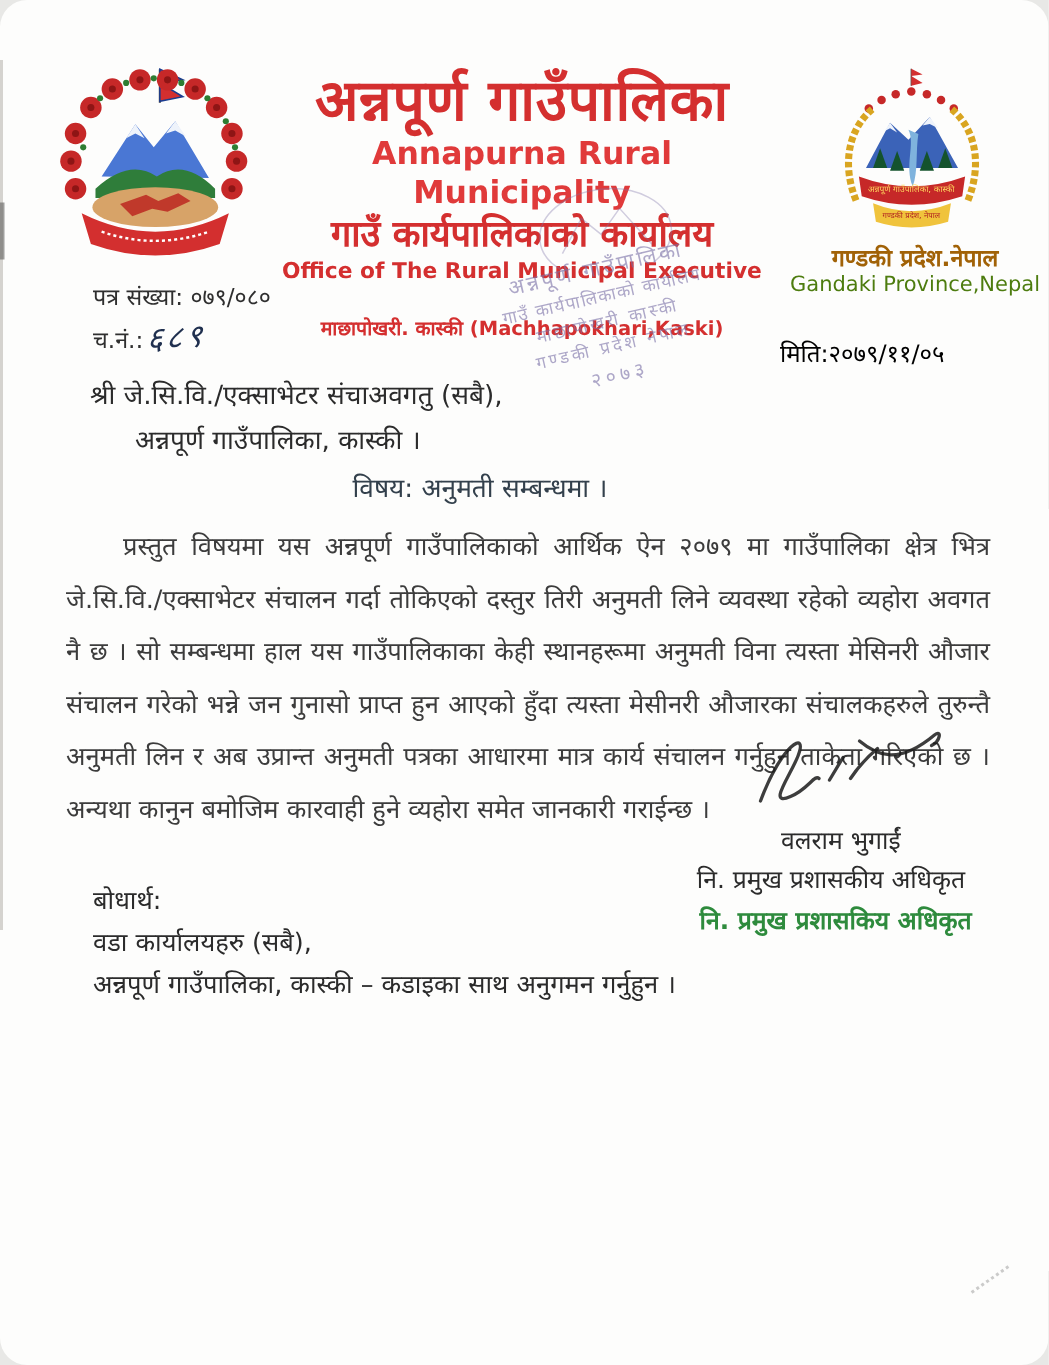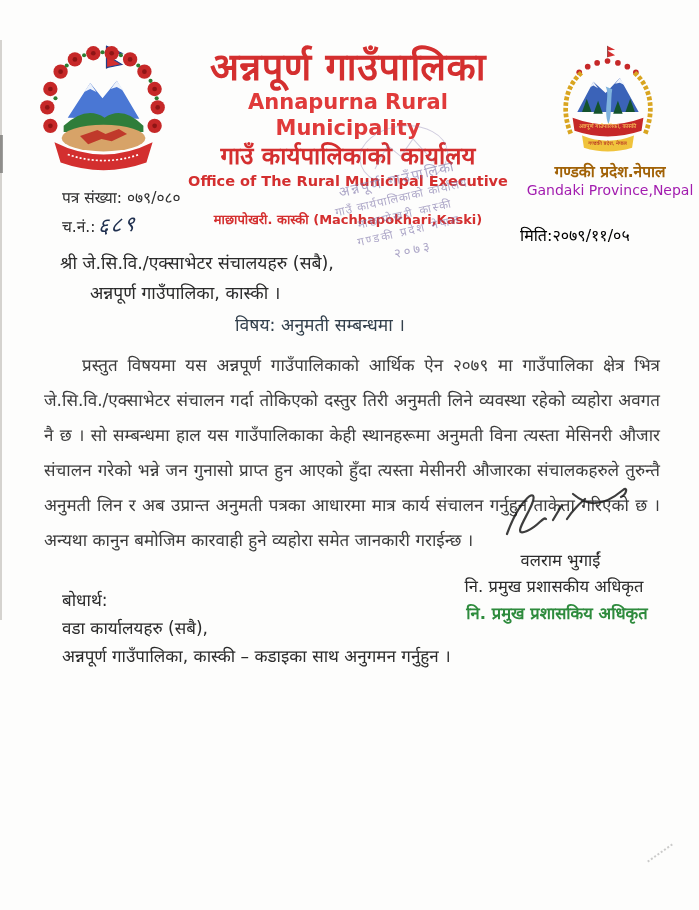--- a/index.html
+++ b/index.html
@@ -1,33 +1,34 @@
 <!DOCTYPE html>
 <html><head>
 <meta charset="utf-8">
 <style>
   html,body{margin:0;padding:0;background:#e8e8e6;}
   .page{
     position:relative;width:699px;height:910px;margin:0 auto;
     background:#fdfdfc;overflow:hidden;
     font-family:"DejaVu Sans","Liberation Sans",sans-serif;
     color:#2f2f2f;
+    border-radius:18px;
   }
   .abs{position:absolute;}
   
   .hdr-center{left:172px;top:45px;width:352px;text-align:center;}
   .title-np{font-size:38px;line-height:44px;font-weight:bold;color:#d42f2f;letter-spacing:.5px;}
   .title-en{font-size:21px;line-height:26px;font-weight:bold;color:#e03a3a;}
   .office-np{font-size:24px;line-height:31px;font-weight:bold;color:#d42f2f;}
   .office-en{font-size:14.5px;line-height:19px;font-weight:bold;color:#d42f2f;}
   .address{font-size:13px;line-height:17px;font-weight:bold;color:#d42f2f;margin-top:20px;}
   .emblem-left{left:30px;top:42px;width:145px;height:138px;}
   .emblem-right{left:552px;top:44px;width:112px;height:118px;}
   .province-np{left:525px;top:160px;width:170px;text-align:center;font-size:15.5px;font-weight:bold;color:#a16207;}
-  .province-en{left:520px;top:182px;width:180px;text-align:center;font-size:14px;color:#a21caf;}
+  .province-en{left:520px;top:182px;width:180px;text-align:center;font-size:14px;color:#4d7c0f;}
   
   .ref-line{left:62px;top:186px;font-size:15.5px;color:#2f2f2f;}
   .dispatch-line{left:62px;top:210px;font-size:15.5px;color:#2f2f2f;}
   .handwritten{
     display:inline-block;font-family:"DejaVu Serif","Liberation Serif",serif;
     font-style:italic;font-size:21px;color:#20304f;transform:rotate(-4deg) skewX(-8deg);
     margin-left:2px;letter-spacing:2px;
   }
   .date-line{left:520px;top:224px;font-size:16px;color:#000000;}
   
@@ -185,21 +186,21 @@
     <span>पत्र संख्या:</span>
     <span>०७९/०८०</span>
   </div>
   <div class="abs dispatch-line">
     <span>च.नं.:</span><span class="handwritten">६८९</span>
   </div>
   <div class="abs date-line">
     <span>मिति:</span><span>२०७९/११/०५</span>
   </div>
 
-  <div class="abs rcp1">श्री जे.सि.वि./एक्साभेटर संचालयहरु (सबै),</div>
+  <div class="abs rcp1">श्री जे.सि.वि./एक्साभेटर संचाअवगतु (सबै),</div>
   <div class="abs rcp2">अन्नपूर्ण गाउँपालिका, कास्की ।</div>
 
   <div class="abs subject">विषय:  अनुमती सम्बन्धमा ।</div>
 
   <div class="abs body-par">प्रस्तुत विषयमा यस अन्नपूर्ण गाउँपालिकाको आर्थिक ऐन २०७९ मा गाउँपालिका क्षेत्र भित्र जे.सि.वि./एक्साभेटर संचालन गर्दा तोकिएको दस्तुर तिरी अनुमती लिने व्यवस्था रहेको व्यहोरा अवगत नै छ । सो सम्बन्धमा हाल यस गाउँपालिकाका केही स्थानहरूमा अनुमती विना त्यस्ता मेसिनरी औजार संचालन गरेको भन्ने जन गुनासो प्राप्त हुन आएको हुँदा त्यस्ता मेसीनरी औजारका संचालकहरुले तुरुन्तै अनुमती लिन र अब उप्रान्त अनुमती पत्रका आधारमा मात्र कार्य संचालन गर्नुहुन ताकेता गरिएको छ । अन्यथा कानुन बमोजिम कारवाही हुने व्यहोरा समेत जानकारी गराईन्छ ।</div>
 
   <svg class="abs sig-svg" viewBox="0 0 150 62" aria-hidden="true">
     <g fill="none" stroke="#1c1c1c" stroke-width="2.2" stroke-linecap="round" opacity=".85">
       <path d="M12 48 C 26 10, 44 0, 37 18 C 32 31, 16 52, 32 45 C 44 40, 48 30, 51 33"></path>
       <path d="M58 34 L 67 19"></path>

